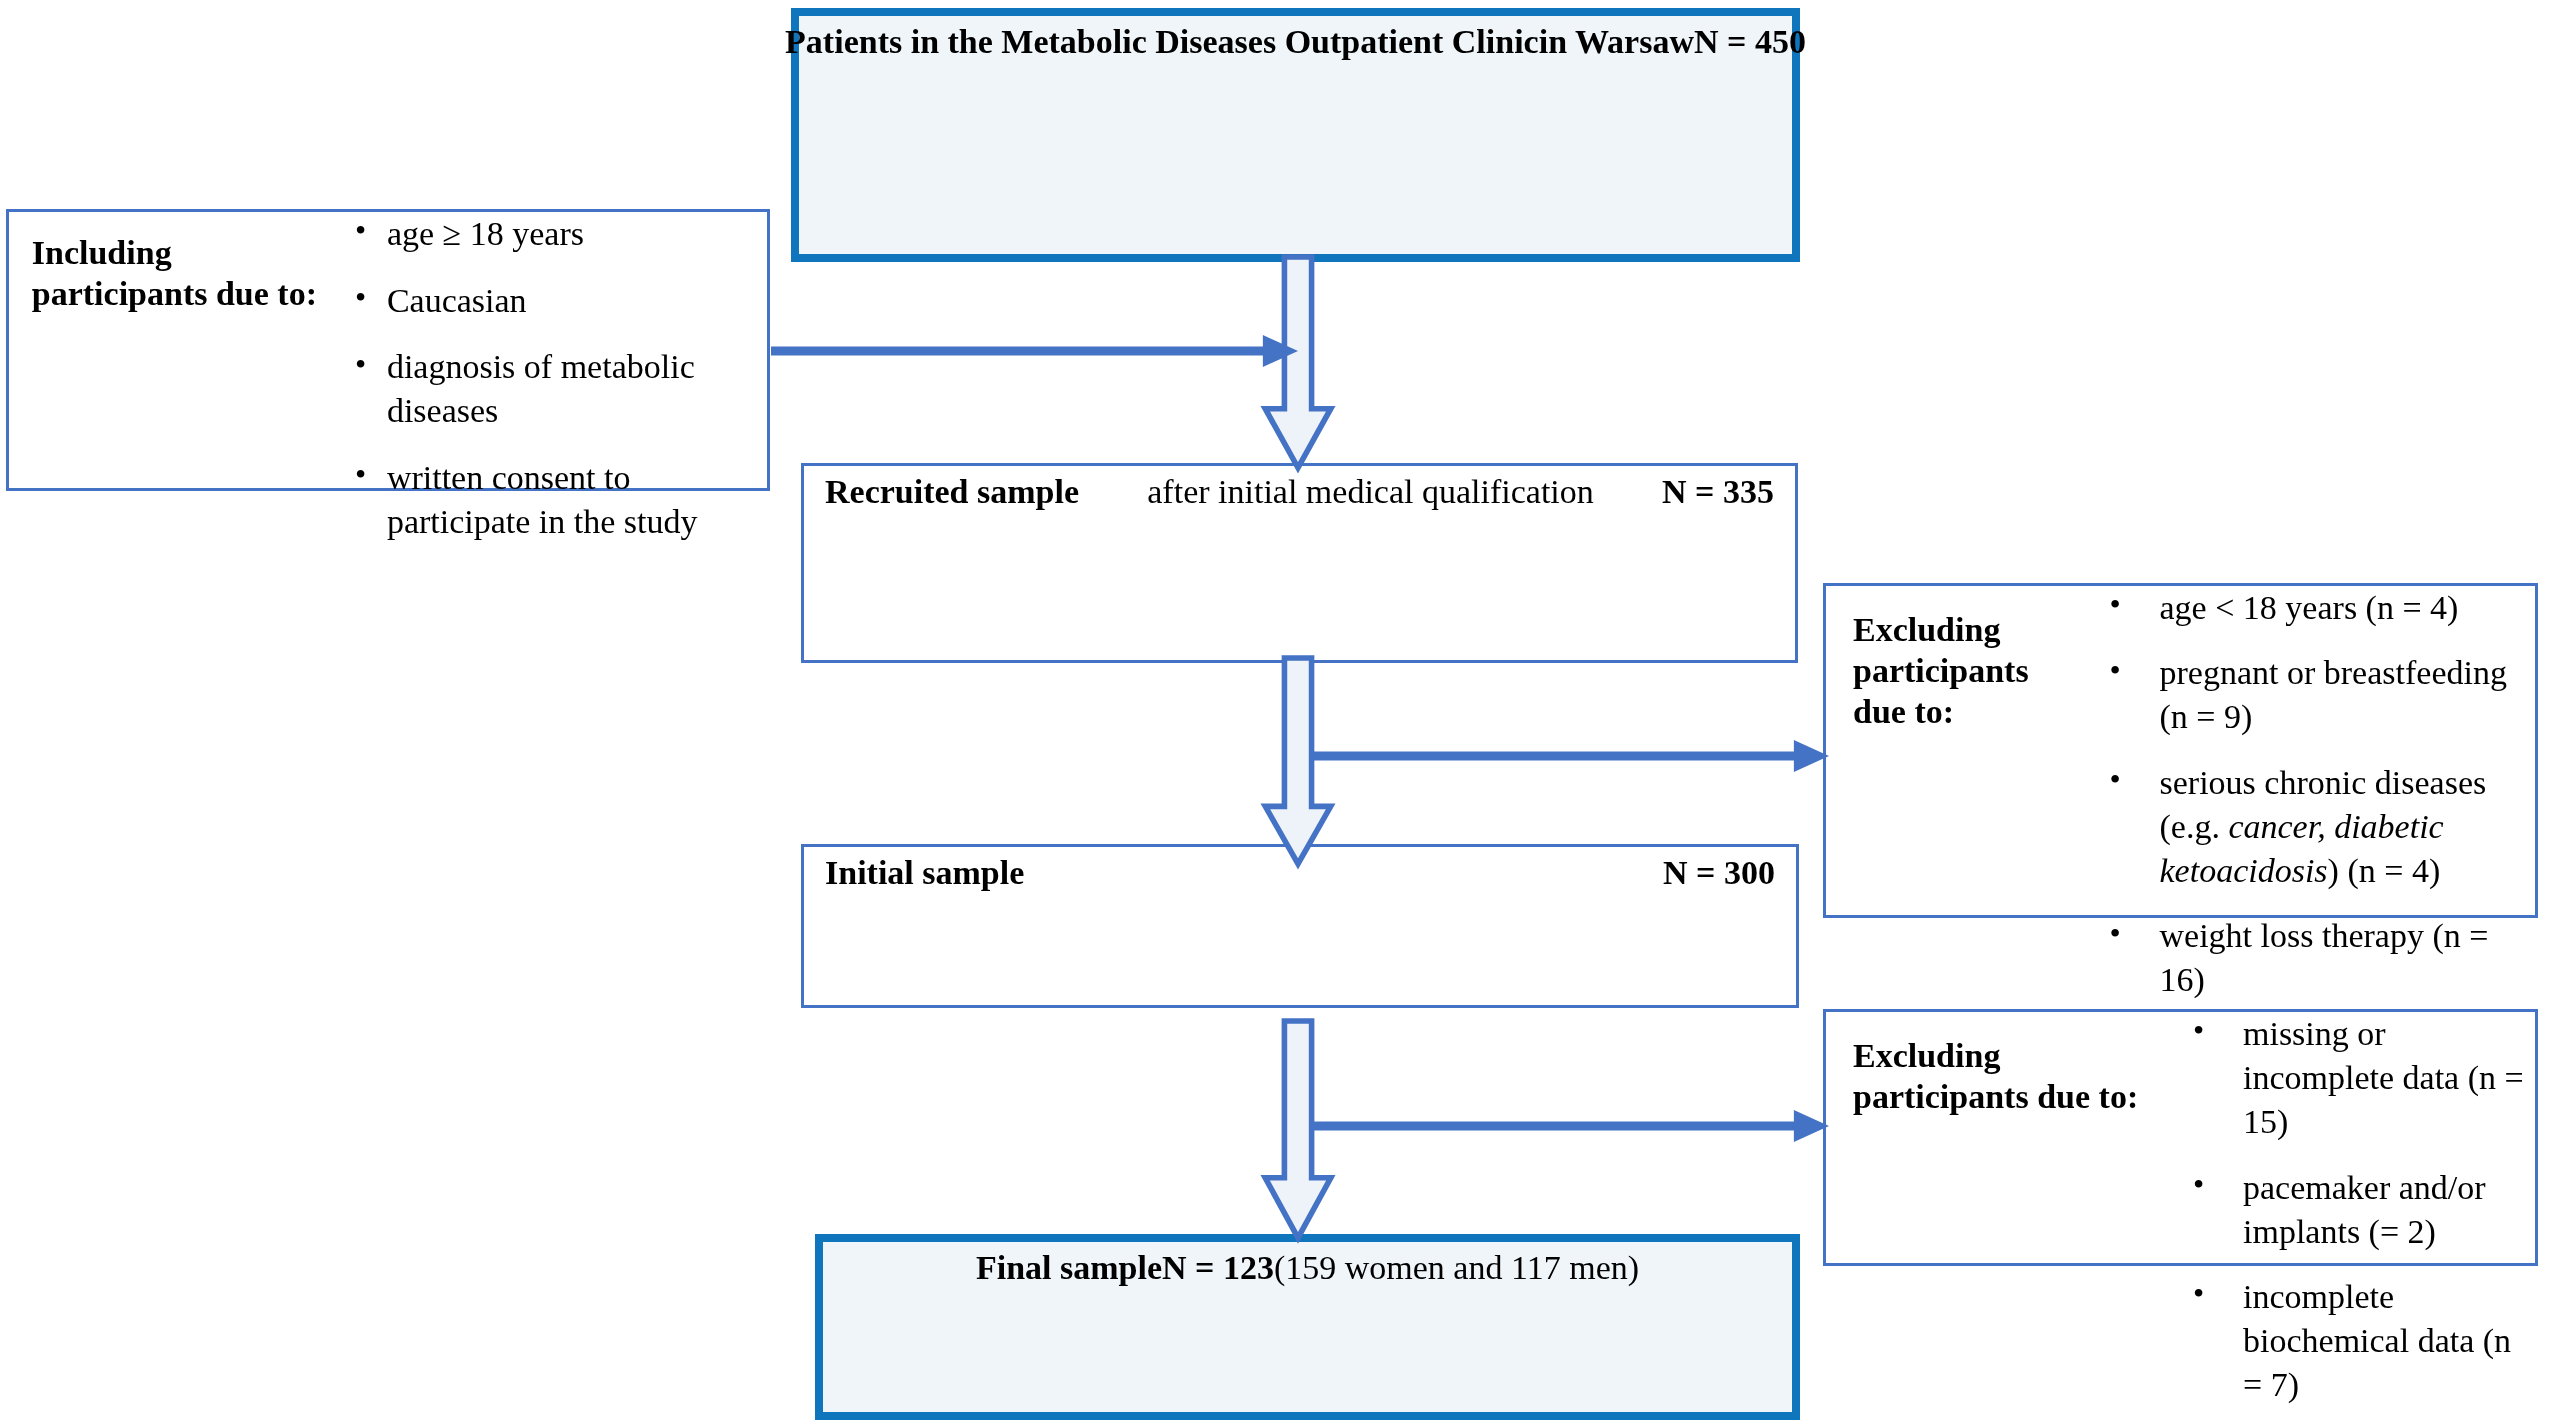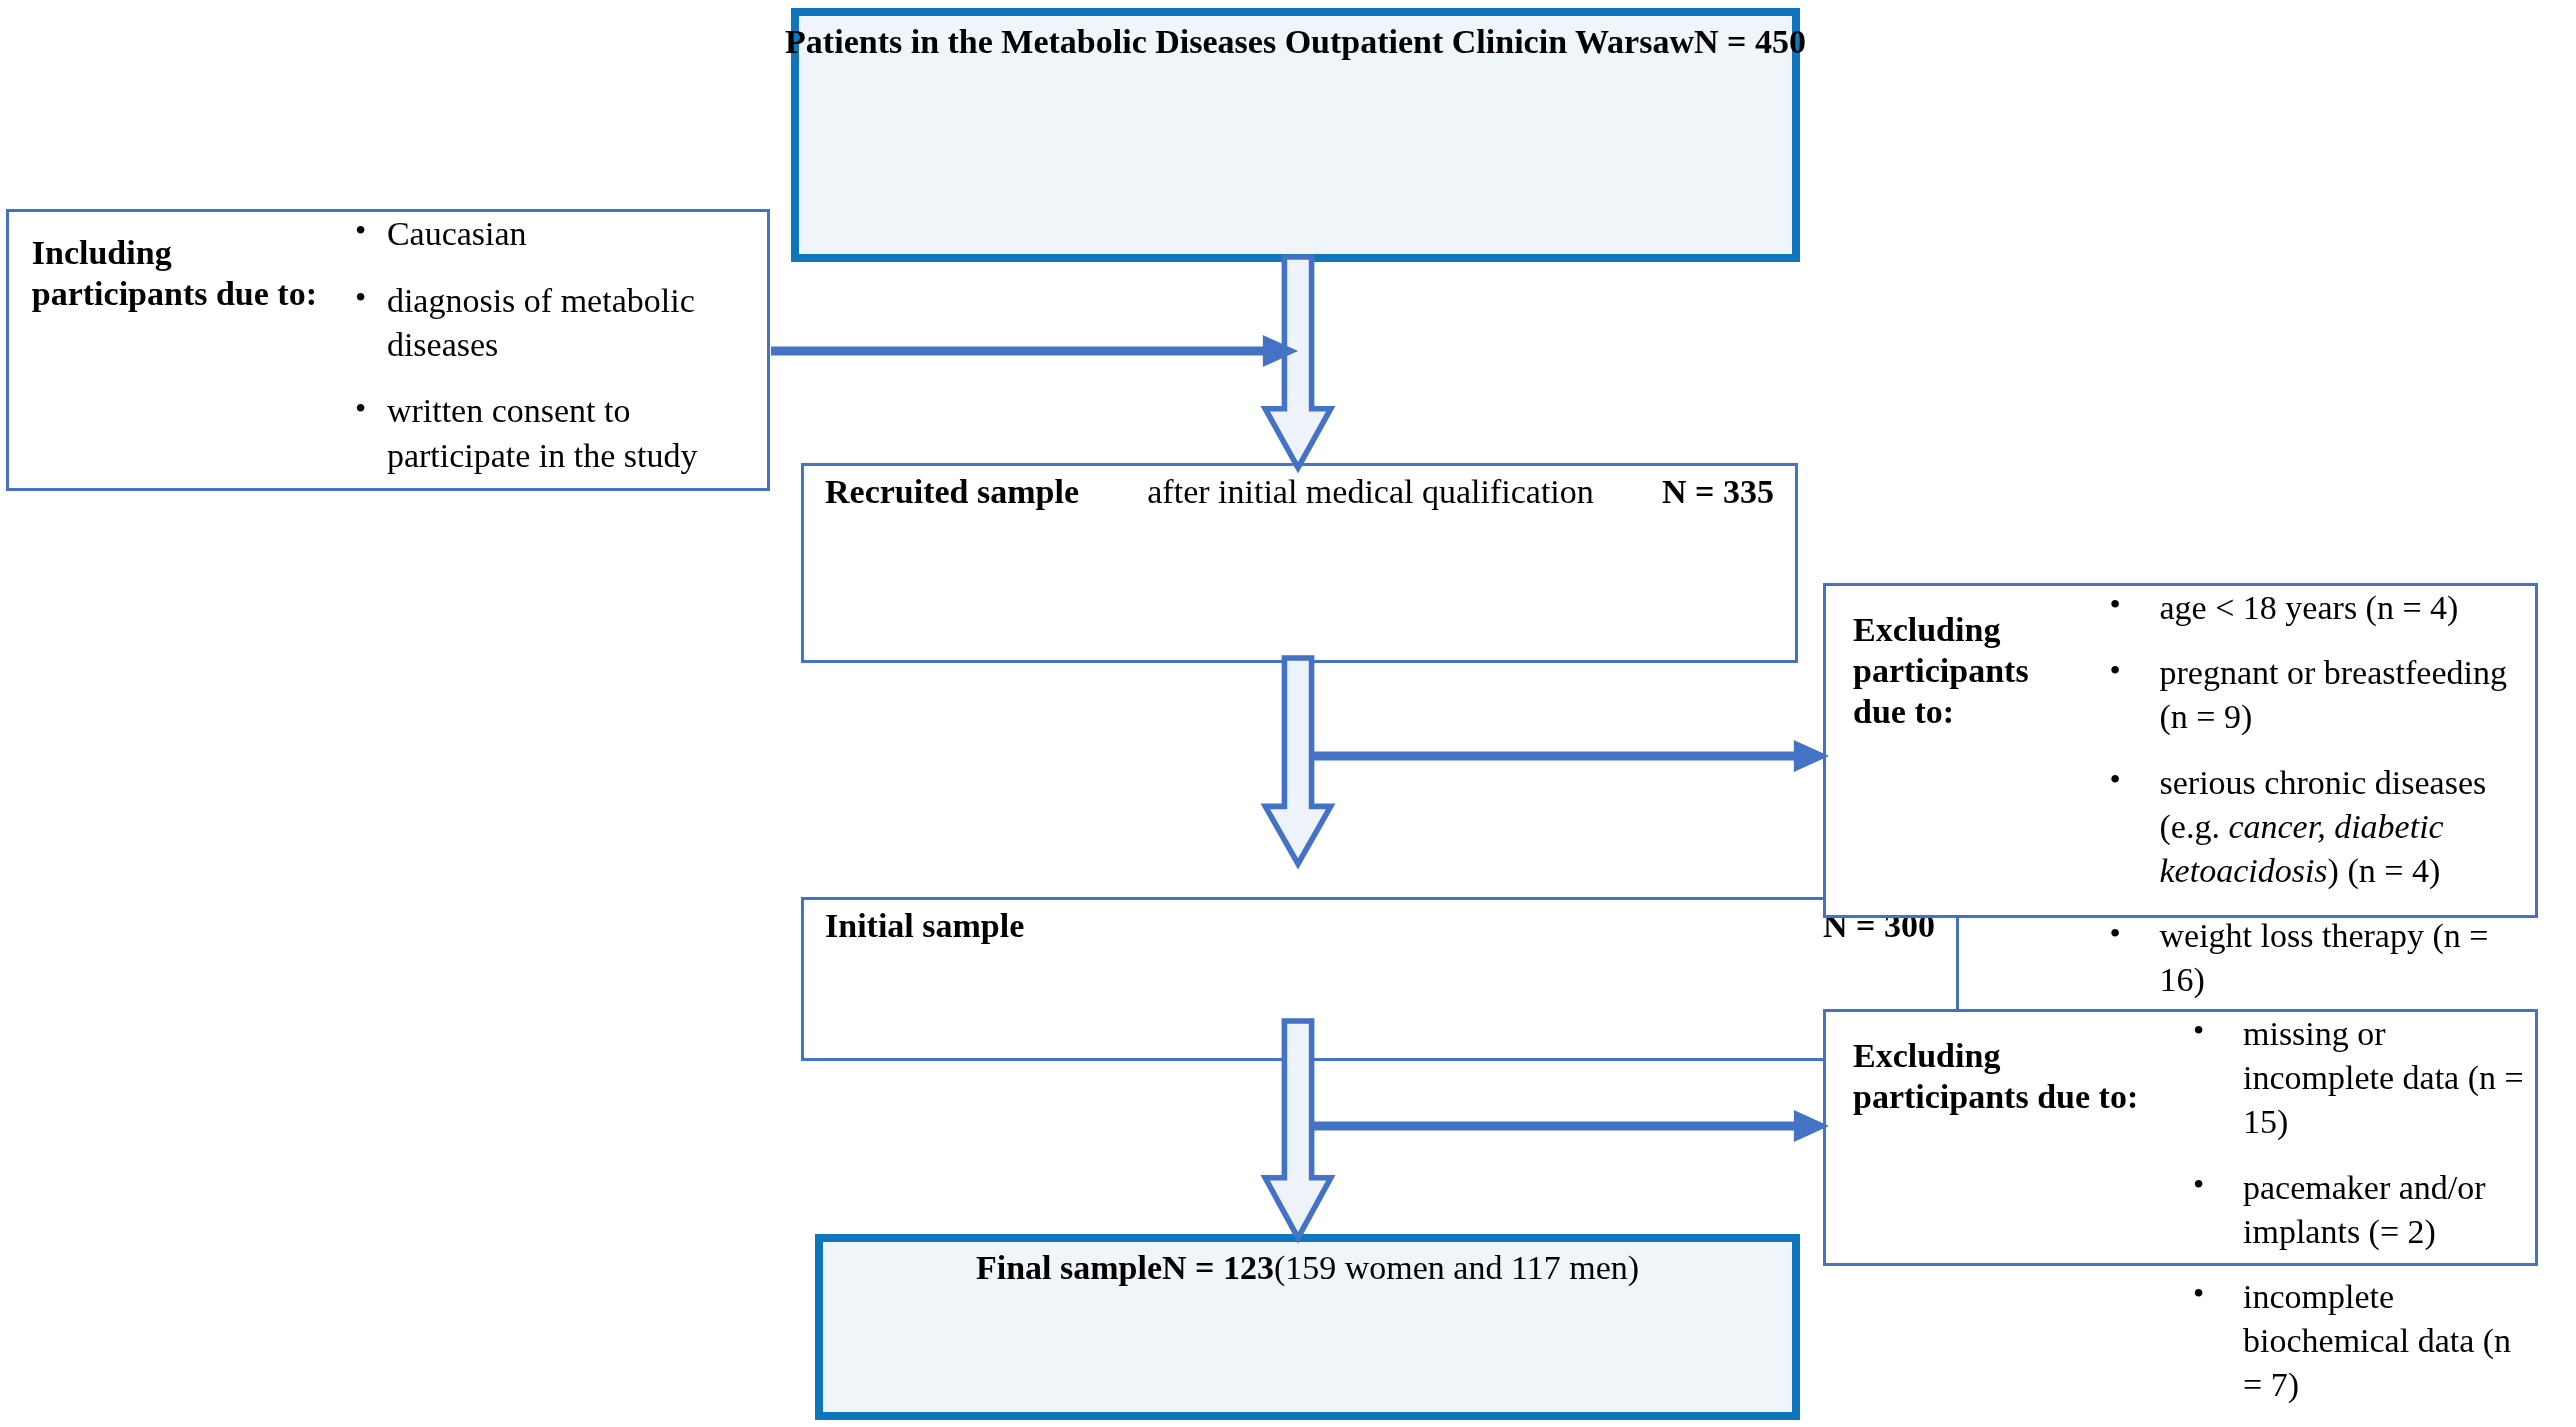--- a/index.html
+++ b/index.html
@@ -118,33 +118,34 @@
 
   <div class="box thick centered lines" style="left:791px; top:8px; width:1009px; height:254px;">
     <div class="line bold">Patients in the Metabolic Diseases Outpatient Clinic</div>
     <div class="line bold">in Warsaw</div>
     <div class="line bold">N = 450</div>
   </div>
 
   <div class="box thin list-box tight" style="left:6.4px; top:209px; width:764px; height:282px;">
     <div class="list-title">Including participants due to:</div>
     <ul class="bullets">
+      <li>age ≥ 18 years</li>
       <li>Caucasian</li>
       <li>diagnosis of metabolic diseases</li>
       <li>written consent to participate in the study</li>
     </ul>
   </div>
 
   <div class="box thin centered lines" style="left:801px; top:463px; width:997px; height:200px;">
     <div class="line bold">Recruited sample</div>
     <div class="line">after initial medical qualification</div>
     <div class="line bold">N = 335</div>
   </div>
 
-  <div class="box thin centered lines" style="left:801px; top:897px; width:1158px; height:164px;">
+  <div class="box thin centered lines" style="left:801px; top:844px; width:998px; height:164px;">
     <div class="line bold">Initial sample</div>
     <div class="line bold">N = 300</div>
   </div>
 
   <div class="box thick centered lines" style="left:815px; top:1234px; width:985px; height:186px;text-align:right;">
     <div class="line bold">Final sample</div>
     <div class="line bold">N = 123</div>
     <div class="line">(159 women and 117 men)</div>
   </div>
 

